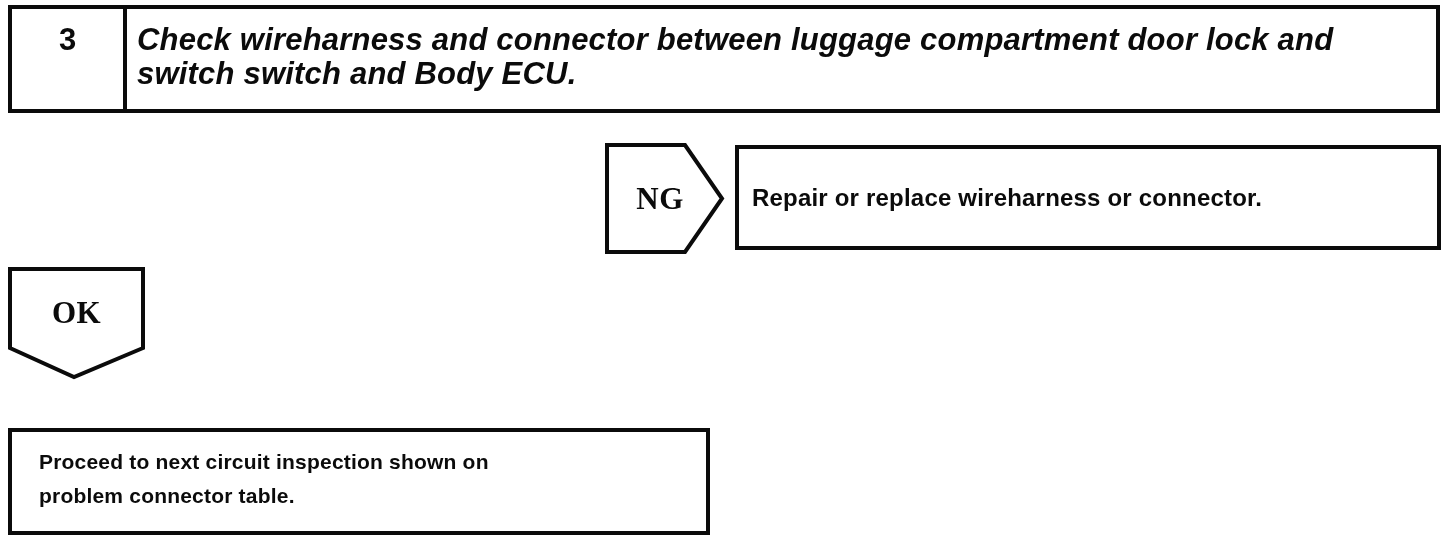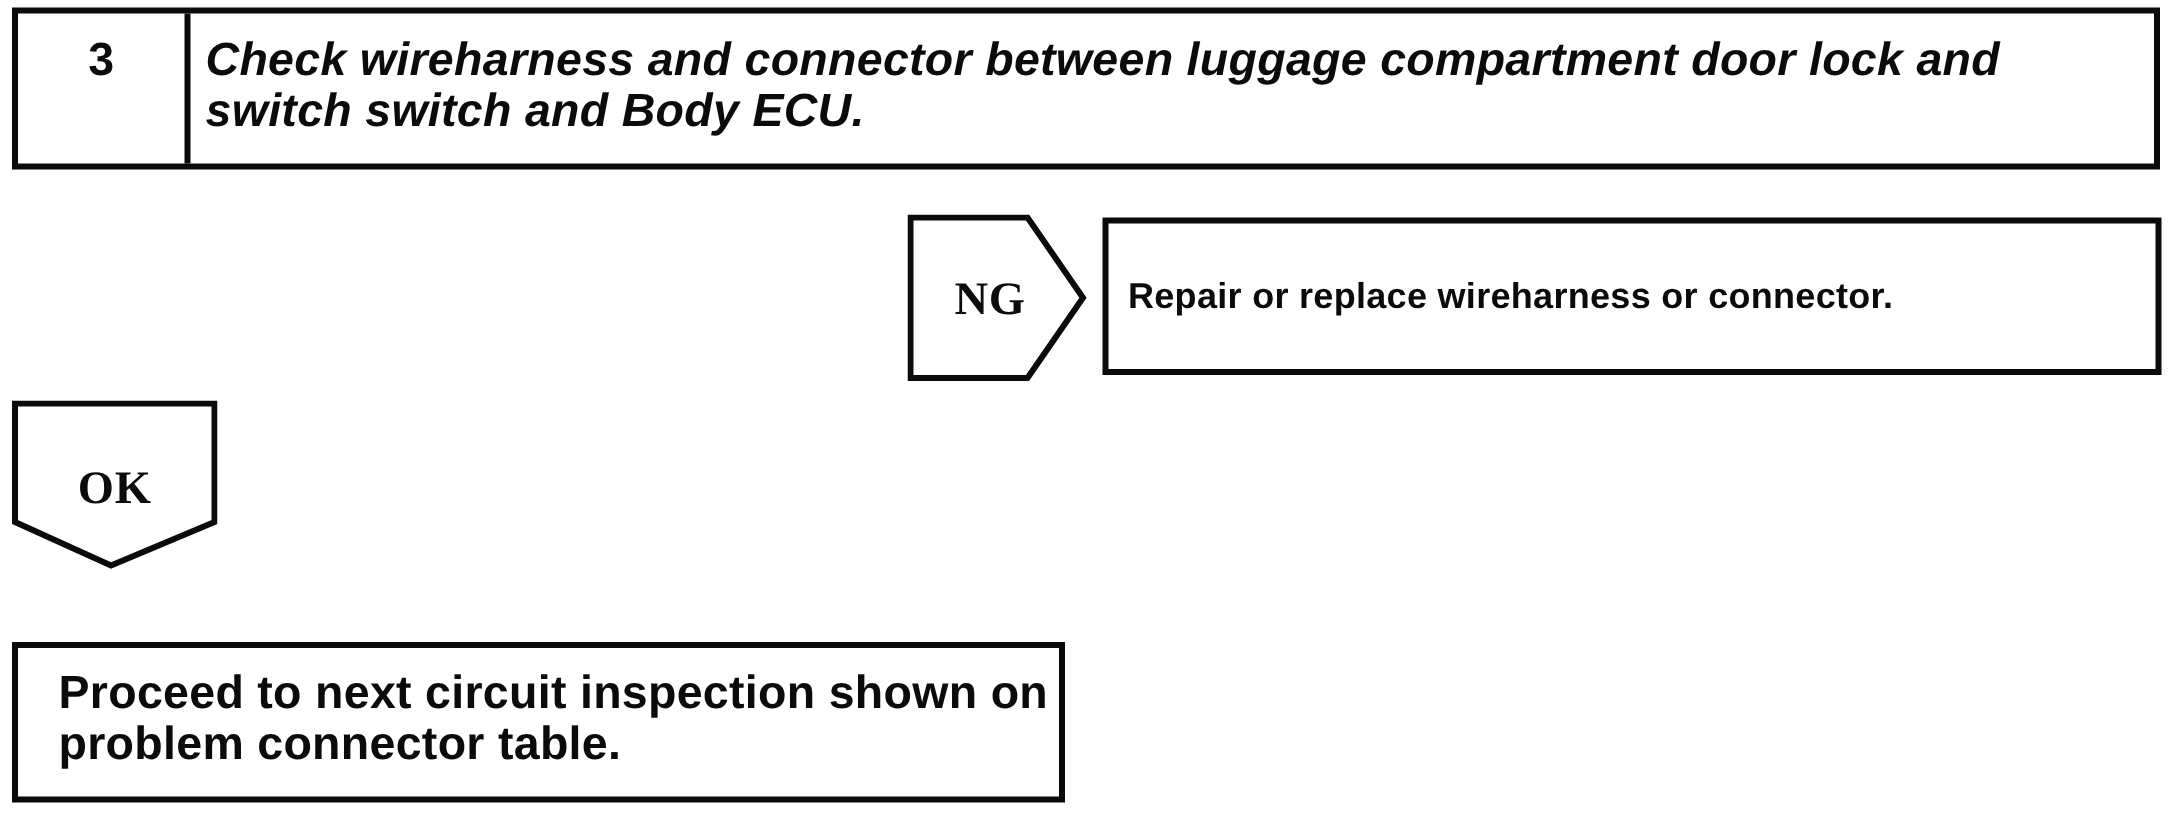--- a/index.html
+++ b/index.html
@@ -59,38 +59,38 @@
     justify-content: center;
     font-size: 31px;
     letter-spacing: 0.5px;
     font-family: Liberation Serif, serif;
   }
 
   .ng-shape { left: 605px; top: 143px; width: 120px; height: 111px; }
   .ng-shape .shape-label { left: 0; top: 0; width: 110px; height: 100%; }
 
   .ok-shape { left: 8px; top: 267px; width: 137px; height: 113px; }
-  .ok-shape .shape-label { left: 0; top: 16px; width: 137px; height: 84px; }
+  .ok-shape .shape-label { left: 0; top: 4px; width: 137px; height: 84px; }
 
   
   .ng-action-box {
     left: 735px; top: 145px; width: 706px; height: 105px;
     display: flex;
     align-items: center;
     padding-left: 13px;
     font-size: 24px;
     white-space: nowrap;
     letter-spacing: 0.2px;
   }
 
   
   .ok-action-box {
     left: 8px; top: 428px; width: 702px; height: 107px;
     padding: 13px 4px 0 27px;
-    font-size: 31px;
+    font-size: 21px;
     line-height: 34px;
     white-space: nowrap;
     letter-spacing: 0.2px;
   }
 </style>
 </head>
 <body>
 
 <div class="canvas">
 

